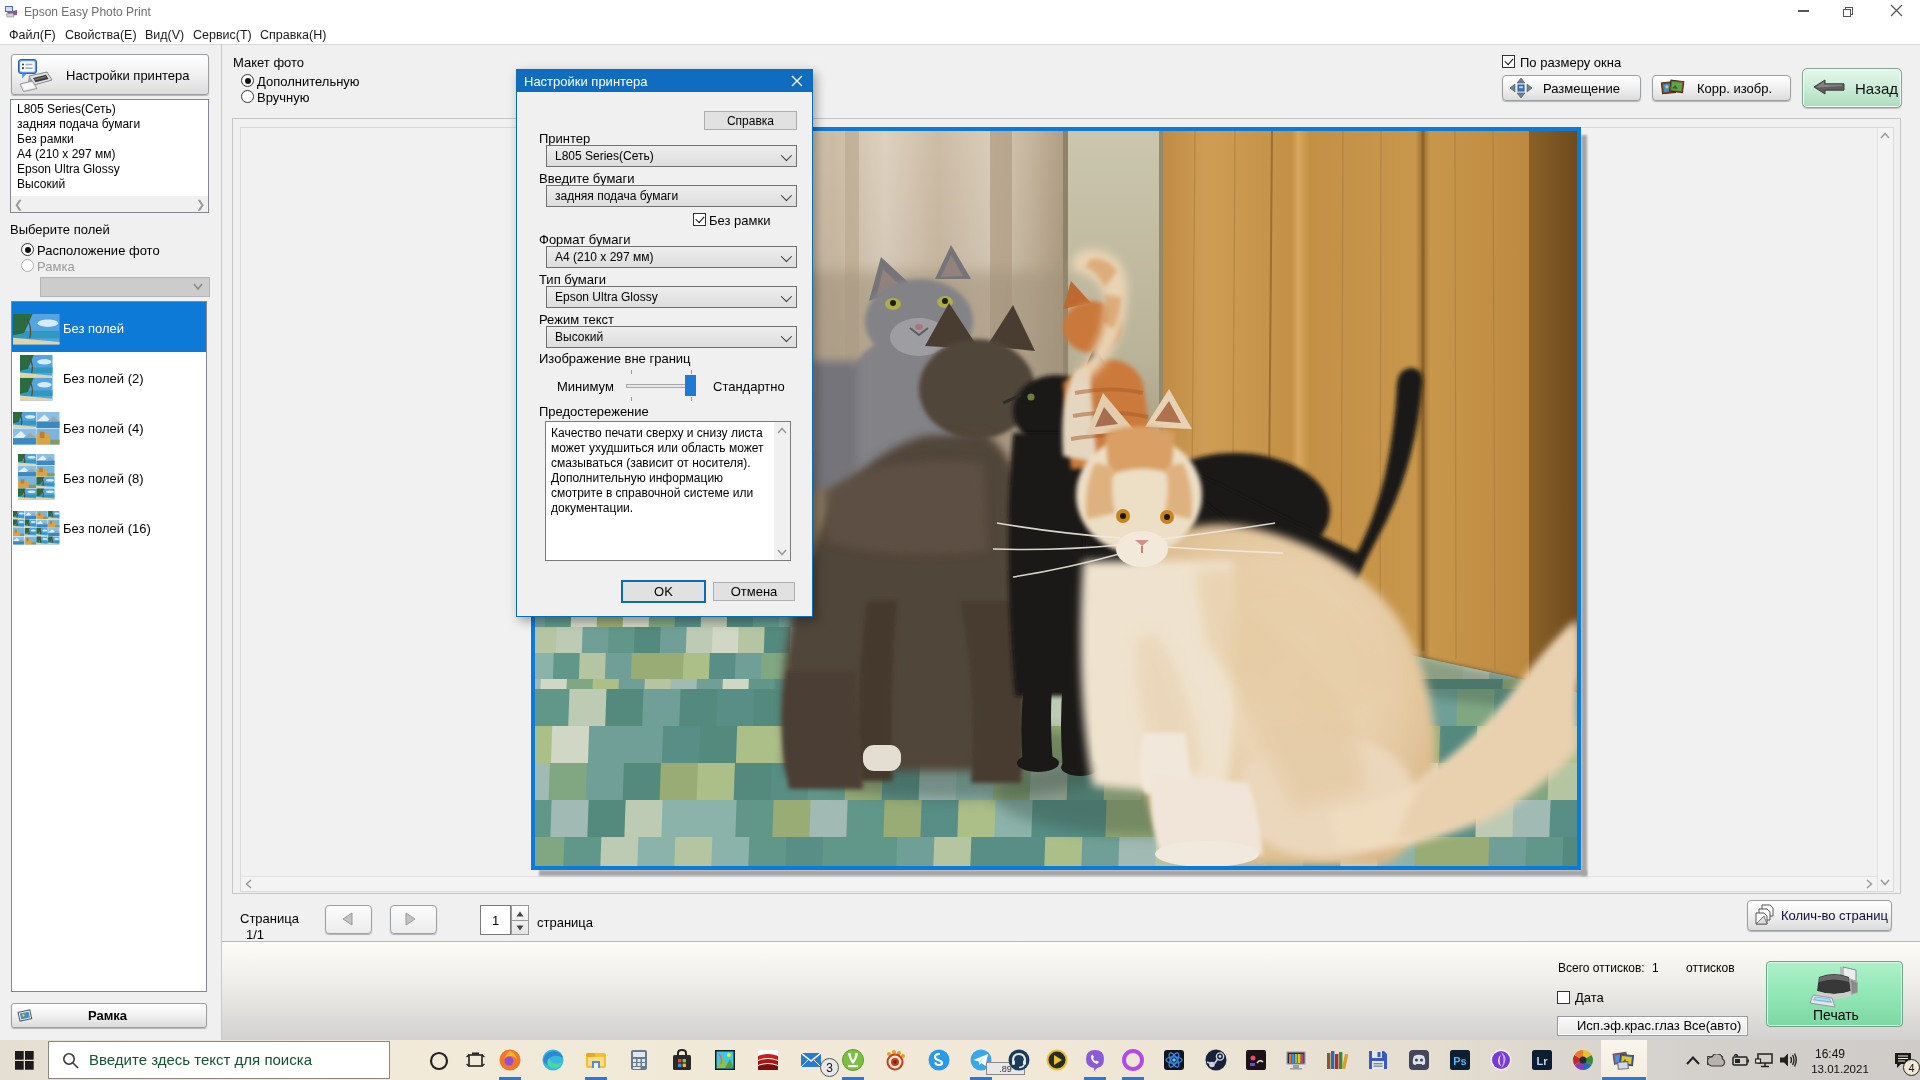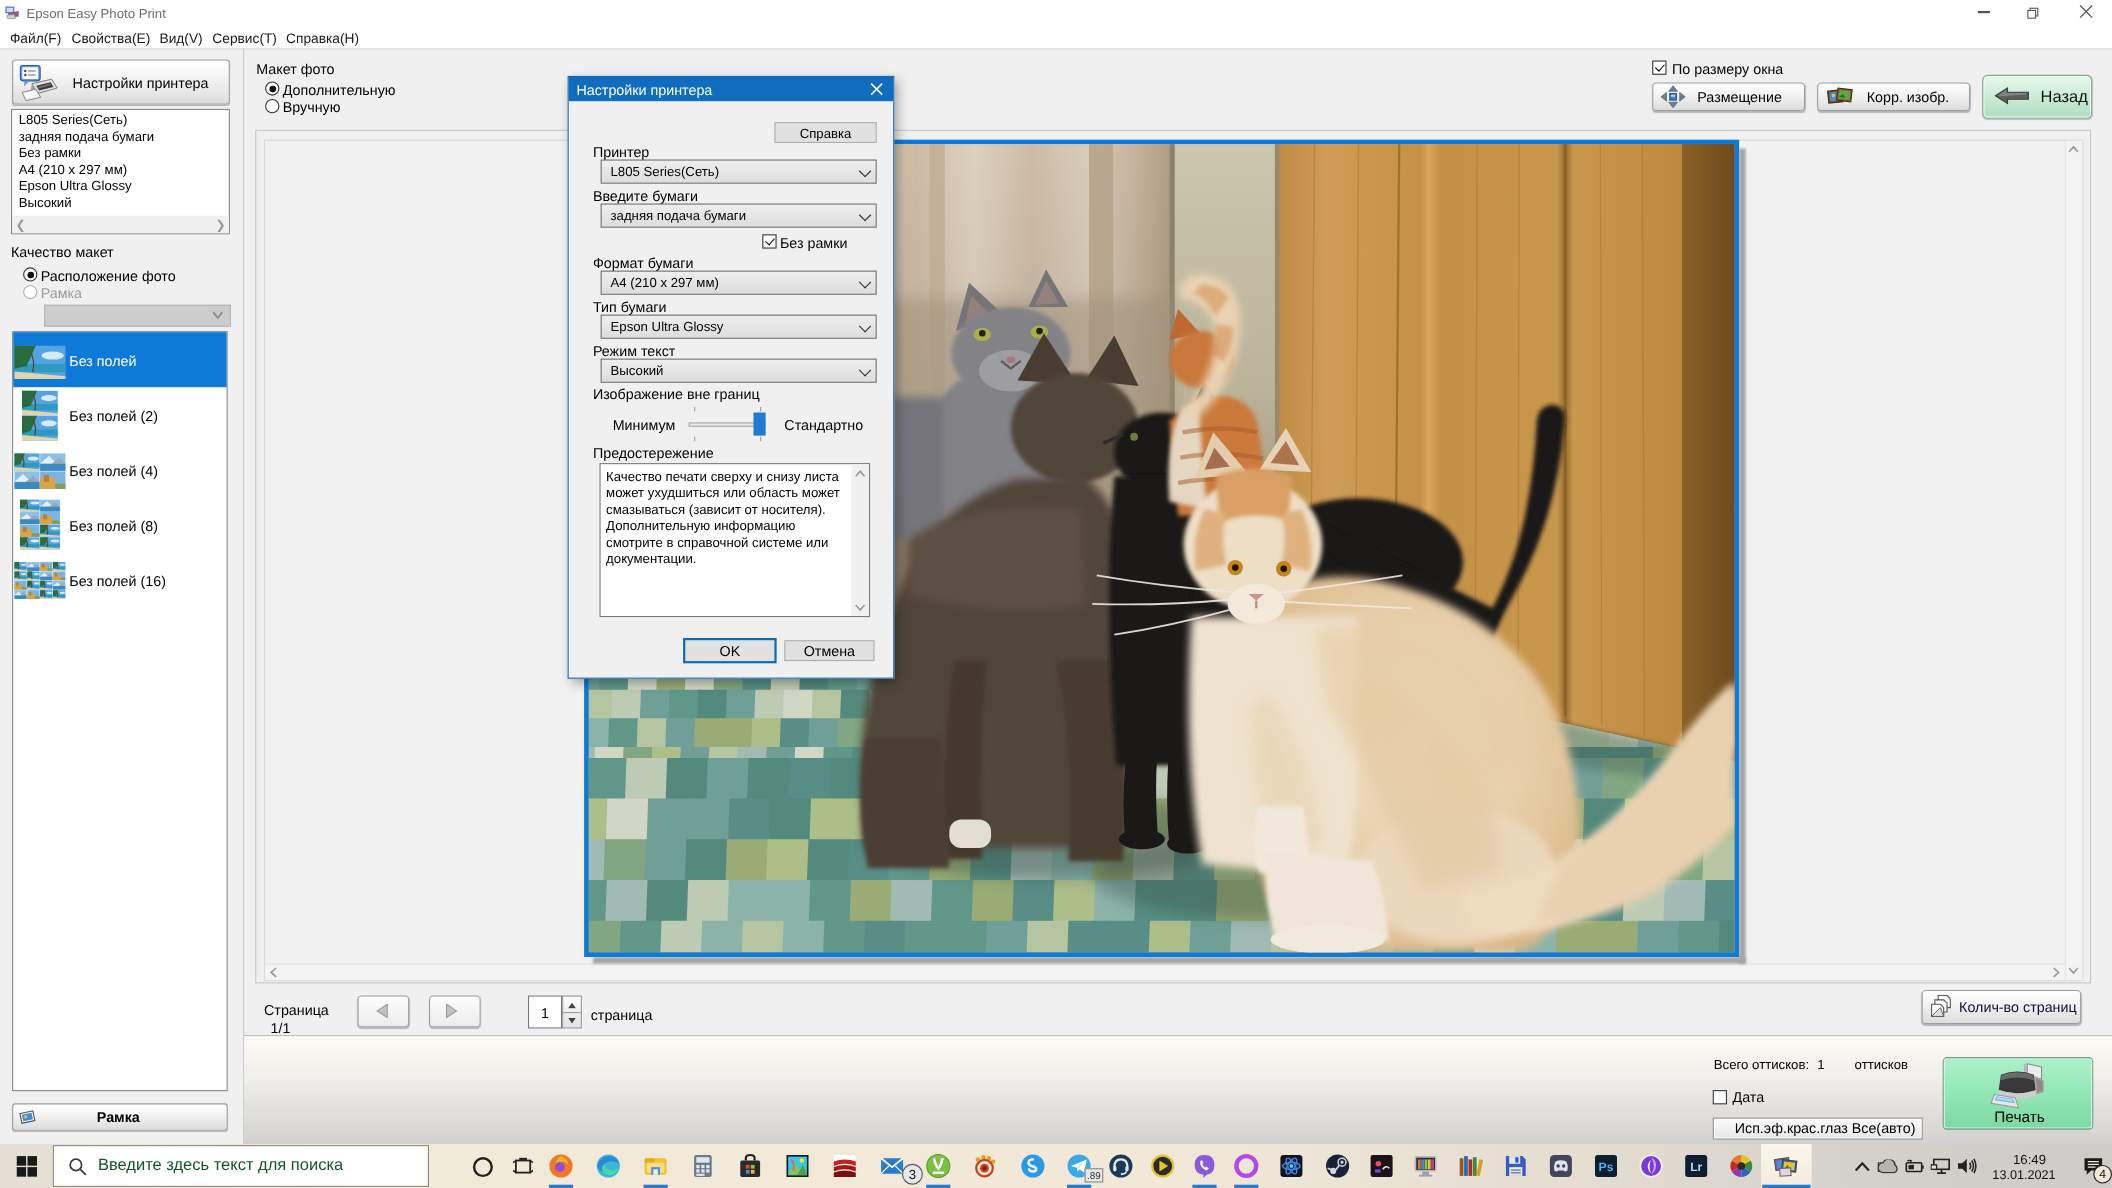--- a/index.html
+++ b/index.html
@@ -57,21 +57,21 @@
 <div class="thin" style="left:10px;top:99px;width:199px;height:114px"></div>
 <div class="abs" style="left:17px;top:102px;font-size:12px">L805 Series(Сеть)</div>
 <div class="abs" style="left:17px;top:117px;font-size:12px">задняя подача бумаги</div>
 <div class="abs" style="left:17px;top:132px;font-size:12px">Без рамки</div>
 <div class="abs" style="left:17px;top:147px;font-size:12px">A4 (210 x 297 мм)</div>
 <div class="abs" style="left:17px;top:162px;font-size:12px">Epson Ultra Glossy</div>
 <div class="abs" style="left:17px;top:177px;font-size:12px">Высокий</div>
 <div class="abs" style="left:11px;top:196px;width:197px;height:16px;background:#f0f0f0"></div>
 <div class="abs" style="left:14px;top:198px;font-size:11px;color:#9a9a9a">❮</div>
 <div class="abs" style="left:196px;top:198px;font-size:11px;color:#9a9a9a">❯</div>
-<div class="lbl" style="left:10px;top:222px">Качество макет</div>
+<div class="lbl" style="left:10px;top:222px">Выберите полей</div>
 <div class="rad sel" style="left:21px;top:243px"></div>
 <div class="lbl" style="left:37px;top:243px">Расположение фото</div>
 <div class="rad" style="left:21px;top:259px;border-color:#b0b0b0"></div>
 <div class="lbl" style="left:37px;top:259px;color:#9a9a9a">Рамка</div>
 <div class="abs" style="left:40px;top:277px;width:170px;height:20px;border:1px solid #b5b5b5;background:#ccc"></div>
 <svg class="abs" style="left:193px;top:283px" width="10" height="8">
     <path d="M1 1 L5 6 L9 1" stroke="#8a8a8a" stroke-width="1.6" fill="none"></path>
   </svg>
 <div class="thin" style="left:11px;top:301px;width:196px;height:691px"></div>
 <div class="abs" style="left:12px;top:302px;width:194px;height:50px;background:#0d7ad8"></div>
@@ -1137,21 +1137,21 @@
   </svg>
 <svg class="abs" style="left:927px;top:1048px" width="24" height="24" viewBox="0 0 24 24">
     <circle cx="12" cy="12" r="10.5" fill="#2a9ae8"></circle>
     <path d="M12 6 Q8 6 8 9 Q8 11 11 12 Q15 13 15 15 Q15 17 12 17 Q9 17 8.5 15" stroke="#fff" stroke-width="2.2" fill="none" stroke-linecap="round"></path>
   </svg>
 <svg class="abs" style="left:969px;top:1048px" width="24" height="24" viewBox="0 0 24 24">
     <circle cx="12" cy="12" r="10.5" fill="#3aa8e8"></circle>
     <path d="M4.5 12 L19 6 L16.5 18 L12.5 15 L10.5 17 L10 13.5 Z" fill="#fff"></path>
     <path d="M10 13.5 L16 8 L11.5 14.8 Z" fill="#c8dff0"></path>
   </svg>
-<div class="abs" style="left:986px;top:1062px;width:17px;height:13px;background:#e8e8e8;border:1px solid #888;color:#333;font-size:9px;text-align:center;line-height:13px">.89</div>
+<div class="abs" style="left:986px;top:1062px;width:39px;height:13px;background:#e8e8e8;border:1px solid #888;color:#333;font-size:9px;text-align:center;line-height:13px">.89</div>
 <svg class="abs" style="left:1007px;top:1048px" width="24" height="24" viewBox="0 0 24 24">
     <circle cx="12" cy="12" r="10.5" fill="#1a3a5a"></circle>
     <path d="M6 13 Q6 6 12 6 Q18 6 18 13" stroke="#e8e8e8" stroke-width="2" fill="none"></path>
     <rect x="5" y="12" width="3" height="5" rx="1.5" fill="#e8e8e8"></rect>
     <rect x="16" y="12" width="3" height="5" rx="1.5" fill="#e8e8e8"></rect>
     <path d="M17 17 Q16 19.5 12 19.5" stroke="#e8e8e8" stroke-width="1.6" fill="none"></path>
   </svg>
 <svg class="abs" style="left:1045px;top:1048px" width="24" height="24" viewBox="0 0 24 24">
     <circle cx="12" cy="12" r="10.5" fill="#e8c22a"></circle>
     <circle cx="12" cy="12" r="8.5" fill="#2a2a2a"></circle>
@@ -1280,18 +1280,18 @@
   </svg>
 <svg class="abs" style="left:1755px;top:1053px" width="18" height="15" viewBox="0 0 18 15">
     <rect x="3" y="1" width="14" height="9" fill="none" stroke="#222" stroke-width="1.5"></rect>
     <path d="M10 10 L10 13 M6 13.5 L14 13.5" stroke="#222" stroke-width="1.5"></path>
     <rect x="0.5" y="6" width="5" height="4" fill="#f1e8d7" stroke="#222" stroke-width="1.2"></rect>
   </svg>
 <svg class="abs" style="left:1779px;top:1052px" width="19" height="16" viewBox="0 0 19 16">
     <polygon points="1,5.5 5,5.5 9,1.5 9,14.5 5,10.5 1,10.5" fill="#222"></polygon>
     <path d="M11.5 5 Q13.5 8 11.5 11 M13.5 3 Q16.5 8 13.5 13 M15.5 1.5 Q19 8 15.5 14.5" stroke="#222" stroke-width="1.4" fill="none"></path>
   </svg>
-<div class="abs" style="left:1815px;top:1047px;width:60px;height:12px;font-size:12px;color:#111;text-align:center">16:49</div>
+<div class="abs" style="left:1815px;top:1047px;width:60px;height:12px;font-size:12px;color:#111;">16:49</div>
 <div class="abs" style="left:1805px;top:1063px;width:70px;height:12px;font-size:11.5px;color:#111;text-align:center">13.01.2021</div>
 <svg class="abs" style="left:1893px;top:1052px" width="20" height="17" viewBox="0 0 20 17">
     <path d="M2 1 H18 V12 H8 L4 16 L4 12 H2 Z" fill="#1a1a1a"></path>
     <path d="M5 4 H15 M5 6.5 H15 M5 9 H12" stroke="#f1e8d7" stroke-width="1.2"></path>
   </svg>
 <div class="abs" style="left:1903px;top:1059px;width:17px;height:17px;border-radius:50%;background:#f1e8d7;border:1px solid #222;font-size:11px;text-align:center;line-height:17px;color:#111">4</div>
 </body></html>

